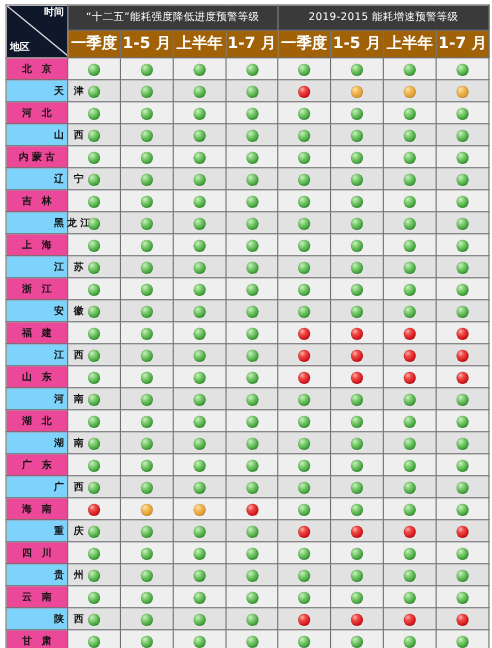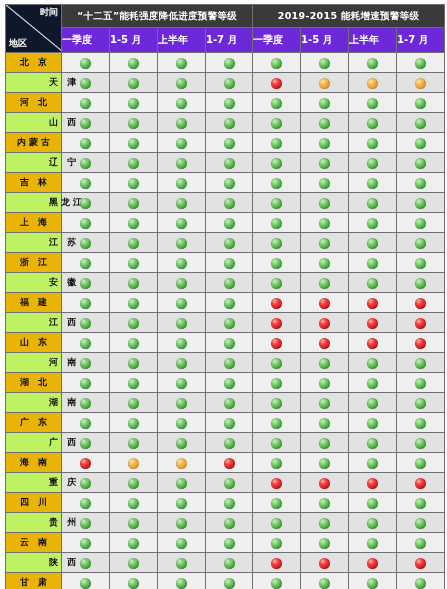--- a/index.html
+++ b/index.html
@@ -40,44 +40,44 @@
     position:absolute;right:3px;top:2px;
     color:#ffffff;font-size:9px;font-weight:bold;line-height:11px;
     letter-spacing:0px;
   }
   .hdr-corner .t-region{
     position:absolute;left:3px;bottom:3px;
     color:#ffffff;font-size:9px;font-weight:bold;line-height:11px;
   }
   .hdr-group{
     background:#3a3a3a;color:#fff;
-    font-size:9.5px;font-weight:bold;
+    font-size:9.5px;font-weight:normal;
     text-align:center;height:22px;line-height:22px;
     letter-spacing:0.3px;
     white-space:nowrap;
   }
   .hdr-sub{
-    background:#6d28d9;color:#fff;
-    font-size:10px;font-weight:bold;
-    height:24px;line-height:24px;
+    background:#a16207;color:#fff;
+    font-size:14px;font-weight:bold;
+    text-align:center;height:24px;line-height:24px;
     white-space:nowrap;
   }
 
   
   .rg-cell{
     height:17px;
-    background:#eab308;
+    background:#ec4899;
     color:#111;
     font-size:9px;font-weight:bold;
     text-align:center;
     letter-spacing:3px;
     text-indent:3px;
     white-space:nowrap;
   }
-  tr.alt .rg-cell{background:#bef264;padding-left:40px;}
+  tr.alt .rg-cell{background:#7dd3fc;padding-left:40px;}
   .dot-cell{
     height:17px;
     background:#efefef;
     text-align:center;
     vertical-align:middle;
   }
   tr.alt .dot-cell{background:#e2e2e2;}
 
   .dot{
     display:inline-block;

